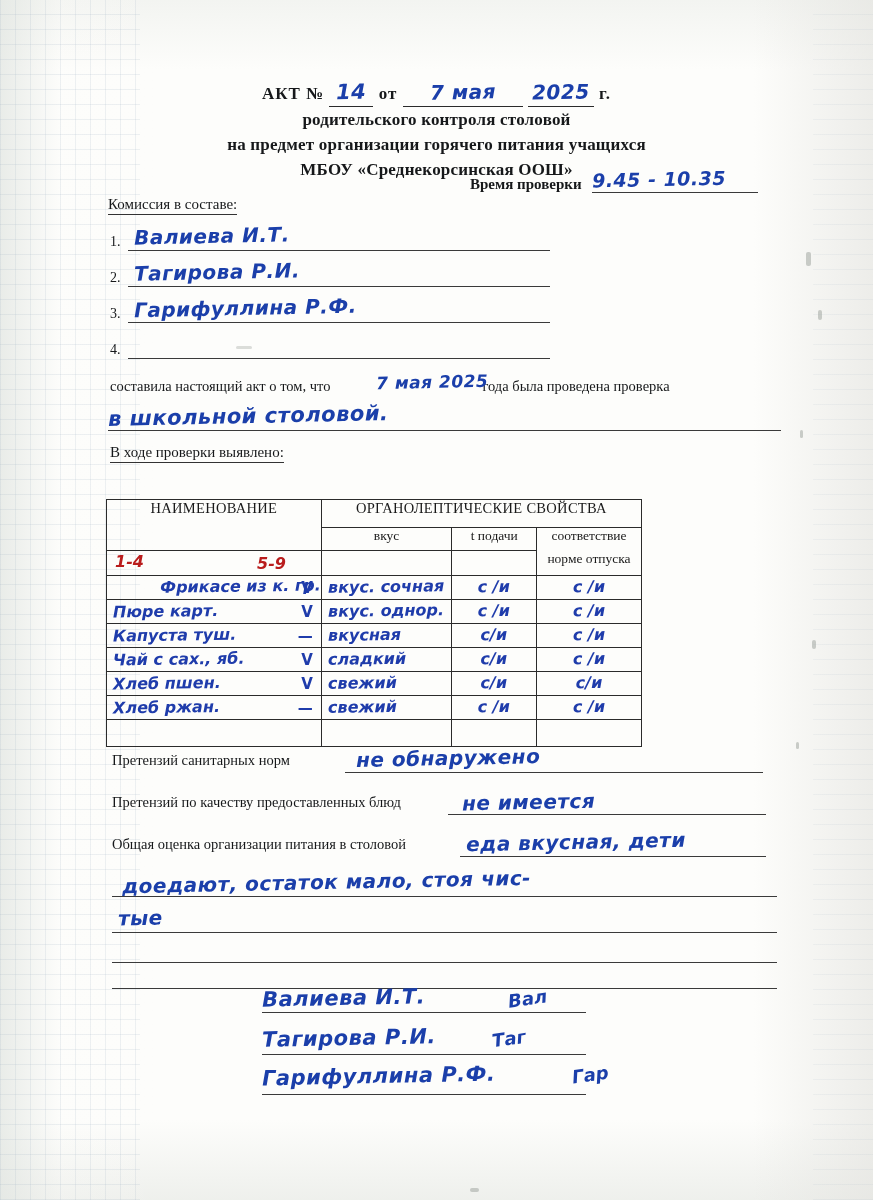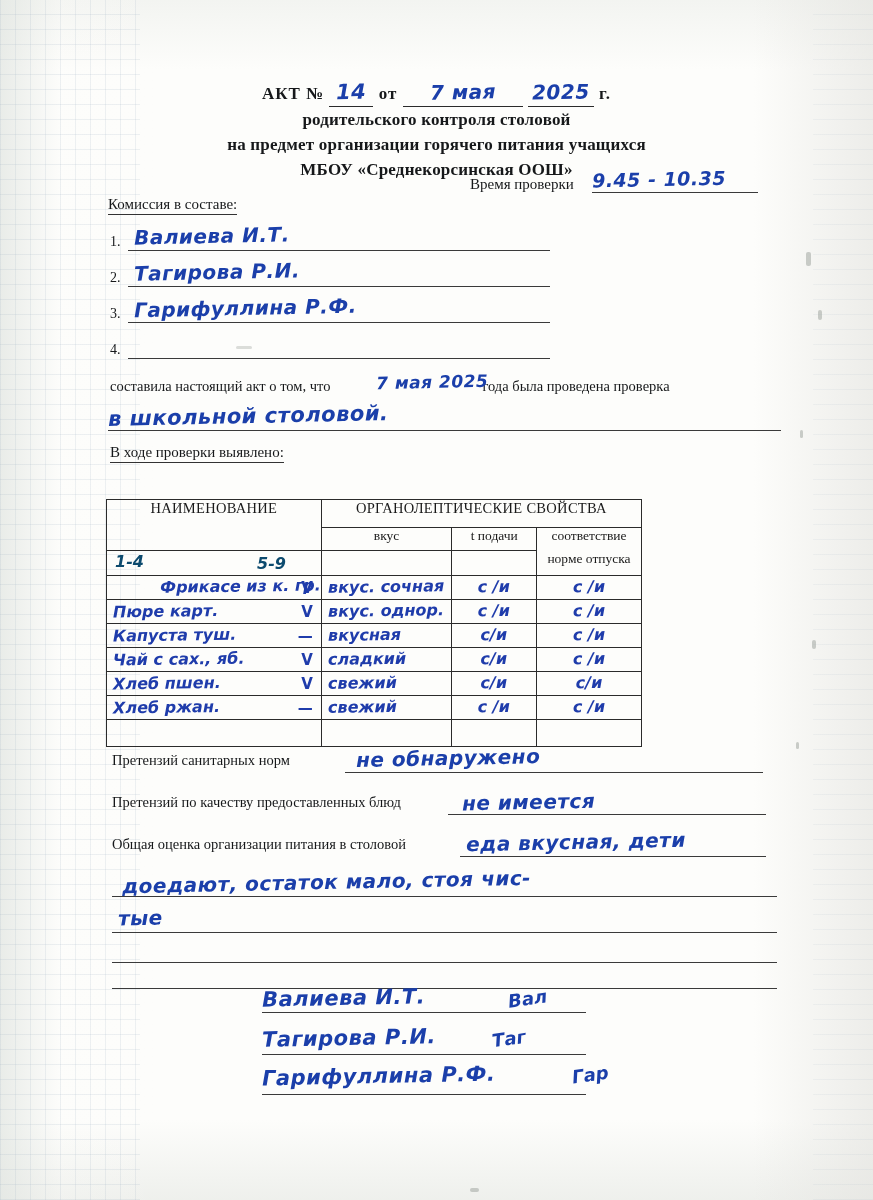--- a/index.html
+++ b/index.html
@@ -87,21 +87,21 @@
     border-bottom: 1px solid #2a2a2a;
     display: inline-block;
     text-align: center;
   }
 
   .time-row {
     position: absolute;
     top: 176px;
     left: 470px;
     font-size: 15px;
-    font-weight: normal;
+    font-weight: bold;
   }
   .time-val {
     position: absolute;
     top: 168px;
     left: 592px;
     font-size: 19px;
   }
 
   .komissiya {
     position: absolute;
@@ -224,21 +224,21 @@
   .cellhand.c { text-align: center; padding-left: 0; }
   .marks {
     position: absolute;
     font-family: "DejaVu Sans", sans-serif;
     color: #1f3cab;
     font-weight: 700;
     font-size: 15px;
   }
   .row-hdr-hand {
     font-family: "DejaVu Sans", sans-serif;
-    color: #0c4a6e;
+    color: #b91c1c;
     font-style: italic;
     font-weight: 600;
     font-size: 16px;
   }
 
   
   .field {
     position: absolute;
     left: 112px;
     font-size: 14.5px;

